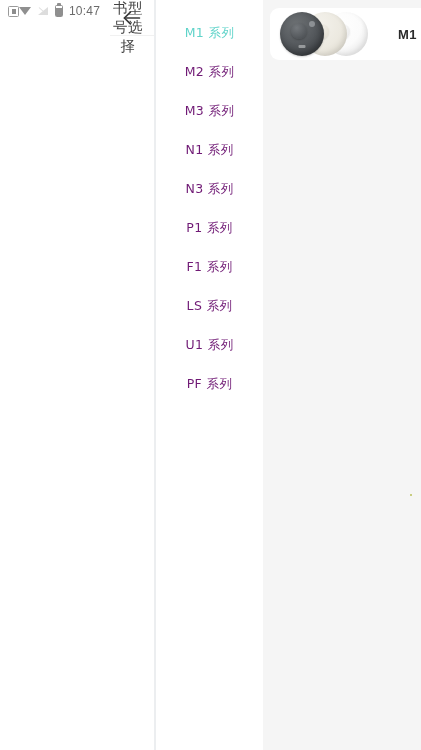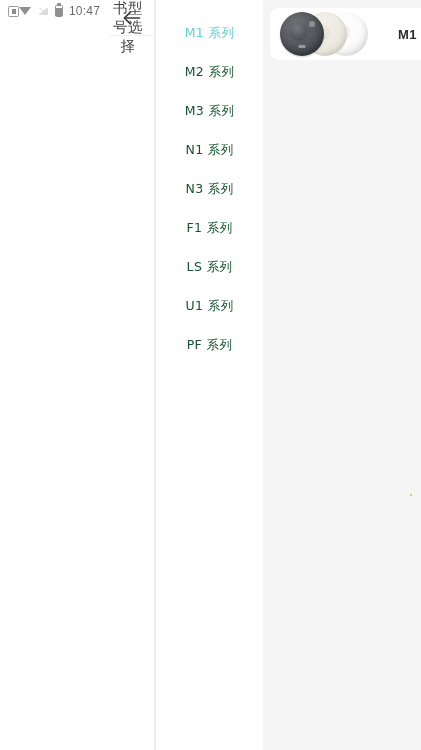--- a/index.html
+++ b/index.html
@@ -171,21 +171,21 @@
     padding-top: 14px;
   }
   .sidebar::-webkit-scrollbar { width: 0; }
 
   .side-item {
     height: 39px;
     display: flex;
     align-items: center;
     justify-content: center;
     font-size: 12.5px;
-    color: #14532d;
+    color: #701a75;
     letter-spacing: .4px;
     cursor: pointer;
     font-family: "DejaVu Sans", "Liberation Sans", sans-serif;
     user-select: none;
   }
   .side-item.active {
     color: #5fd3c9;
     font-weight: normal;
   }
 
@@ -354,20 +354,23 @@
         <span>M2 系列</span>
       </div>
       <div class="side-item">
         <span>M3 系列</span>
       </div>
       <div class="side-item">
         <span>N1 系列</span>
       </div>
       <div class="side-item">
         <span>N3 系列</span>
+      </div>
+      <div class="side-item">
+        <span>P1 系列</span>
       </div>
       <div class="side-item">
         <span>F1 系列</span>
       </div>
       <div class="side-item">
         <span>LS 系列</span>
       </div>
       <div class="side-item">
         <span>U1 系列</span>
       </div>

